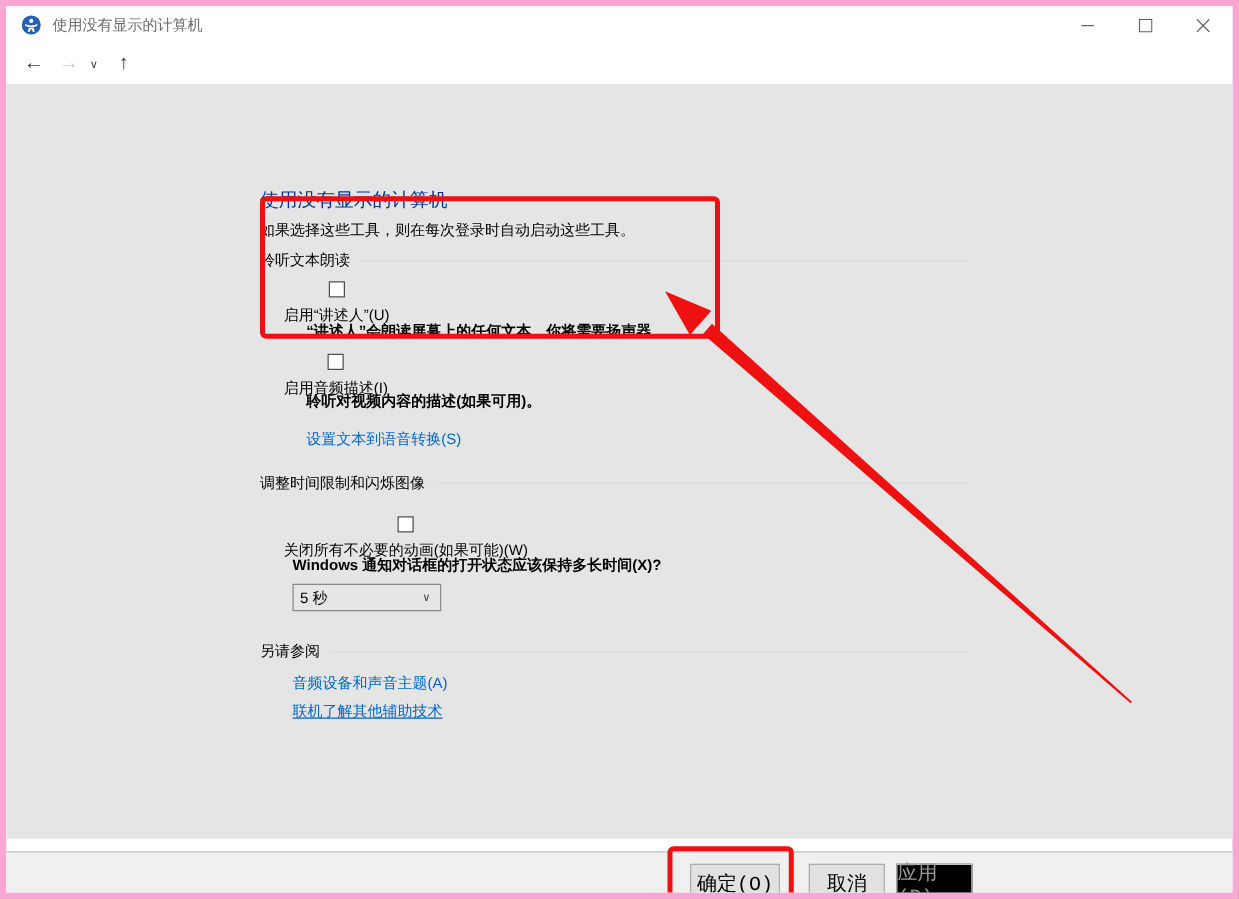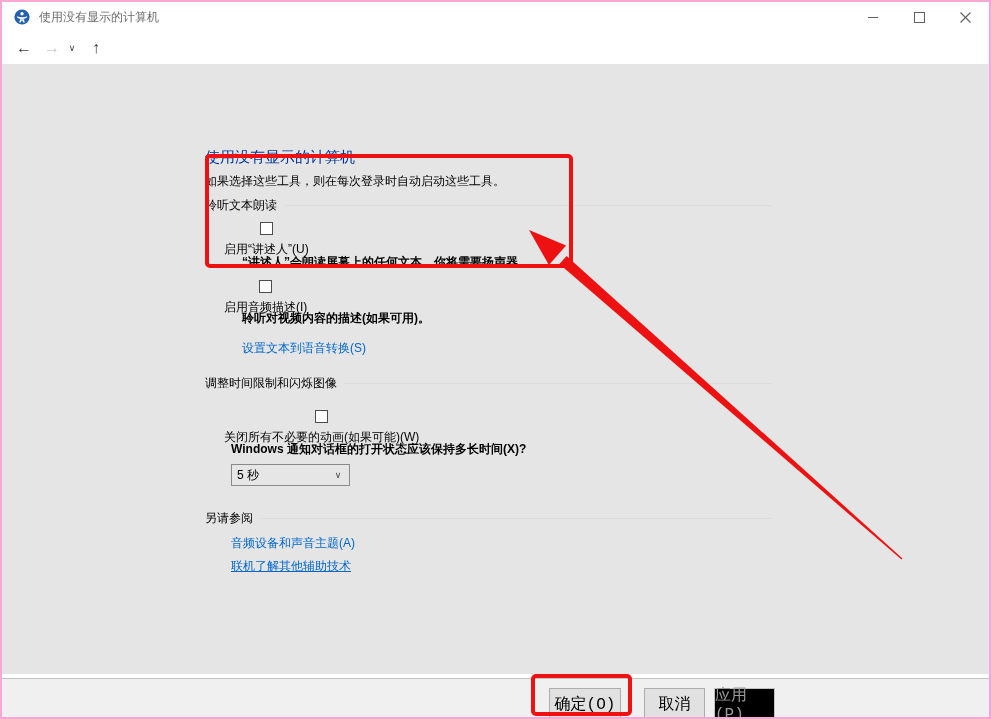--- a/index.html
+++ b/index.html
@@ -1,20 +1,20 @@
 <!DOCTYPE html>
 <html><head>
 <meta charset="utf-8">
 <style>
   * { box-sizing: border-box; margin: 0; padding: 0; }
   html,body { background:#555; }
   body { font-family: "Liberation Sans", "DejaVu Sans", sans-serif; }
   .window {
     position: relative; width: 991px; height: 719px;
-    background: #ffffff; border: 2px solid #f9a8d4; overflow: hidden;
+    background: #ffffff; border: 5px solid #f9a8d4; overflow: hidden;
   }
   
   .titlebar { position:absolute; top:0; left:0; right:0; height:30px; background:#fff; display:flex; align-items:center; }
   .titlebar .app-icon { margin-left:12px; width:16px; height:16px; display:inline-flex; }
   .titlebar .title { margin-left:9px; font-size:12px; color:#6b6b6b; }
   .win-controls { position:absolute; right:1px; top:0; height:30px; display:flex; }
   .win-btn { width:46px; height:30px; display:flex; align-items:center; justify-content:center; cursor:default; }
   
   .navbar { position:absolute; top:30px; left:0; right:0; height:32px; background:#fff; }
   .nav-ico { position:absolute; top:0; height:32px; display:flex; align-items:center; justify-content:center; font-size:16px; color:#3b3b3b; }

